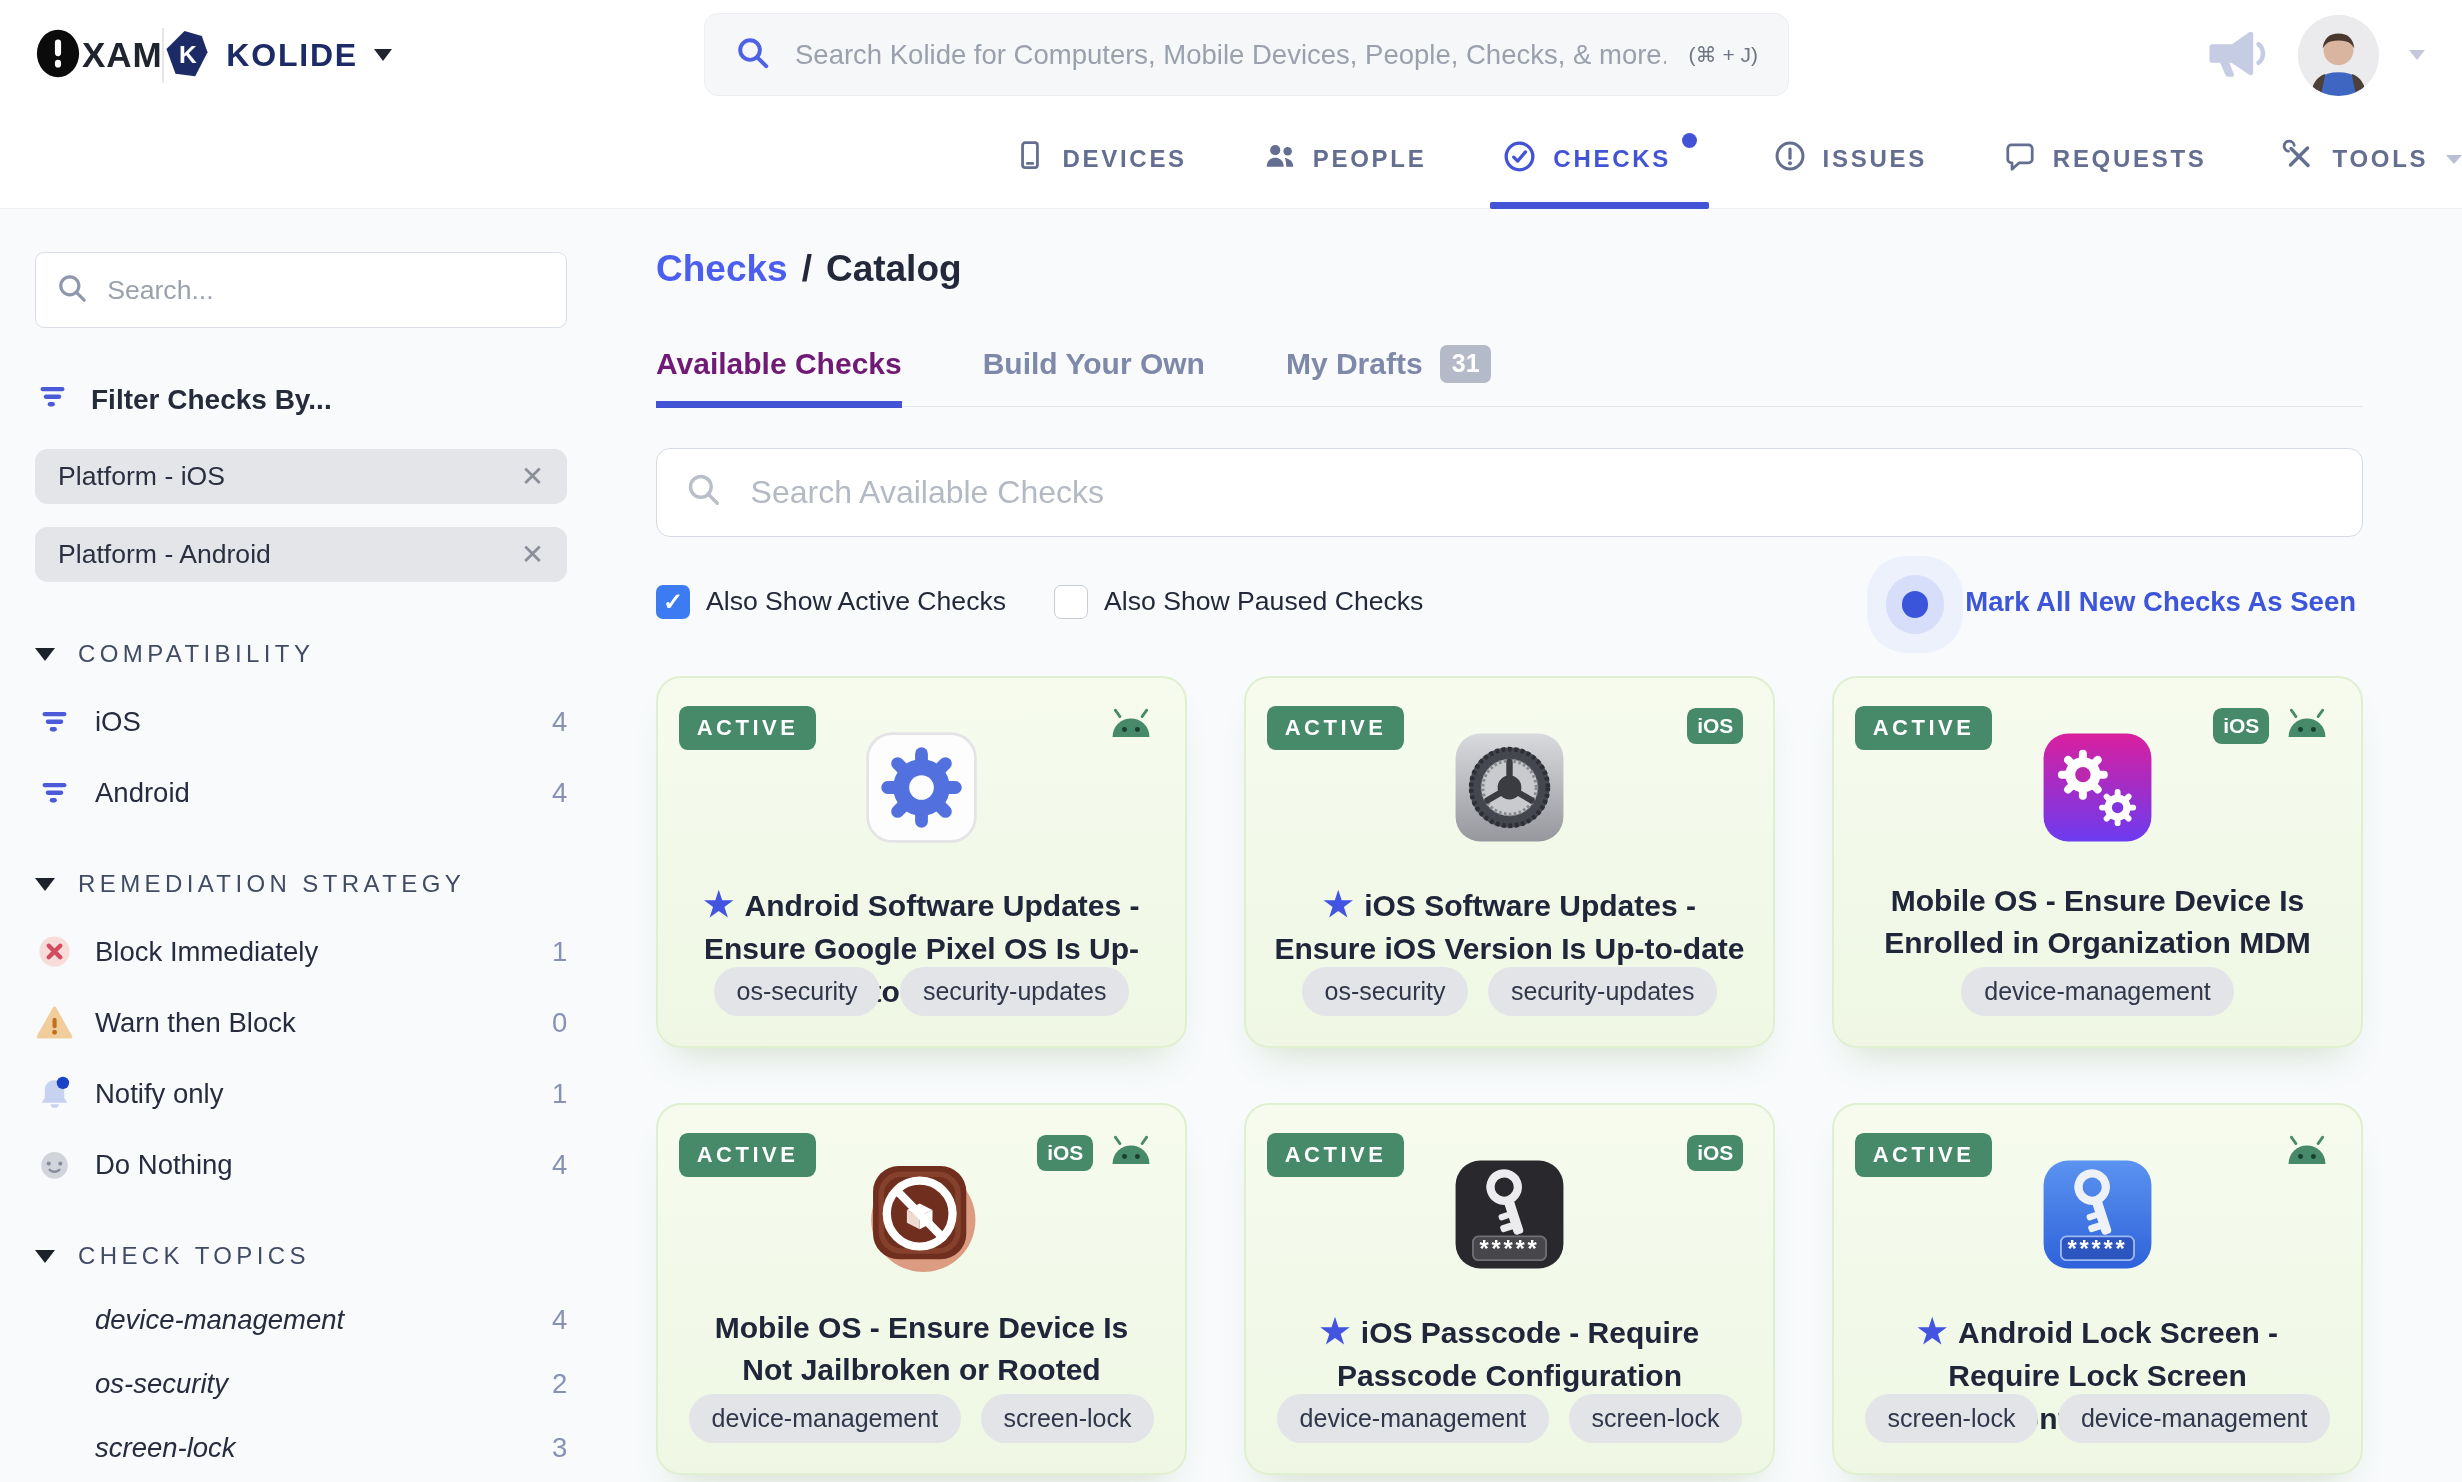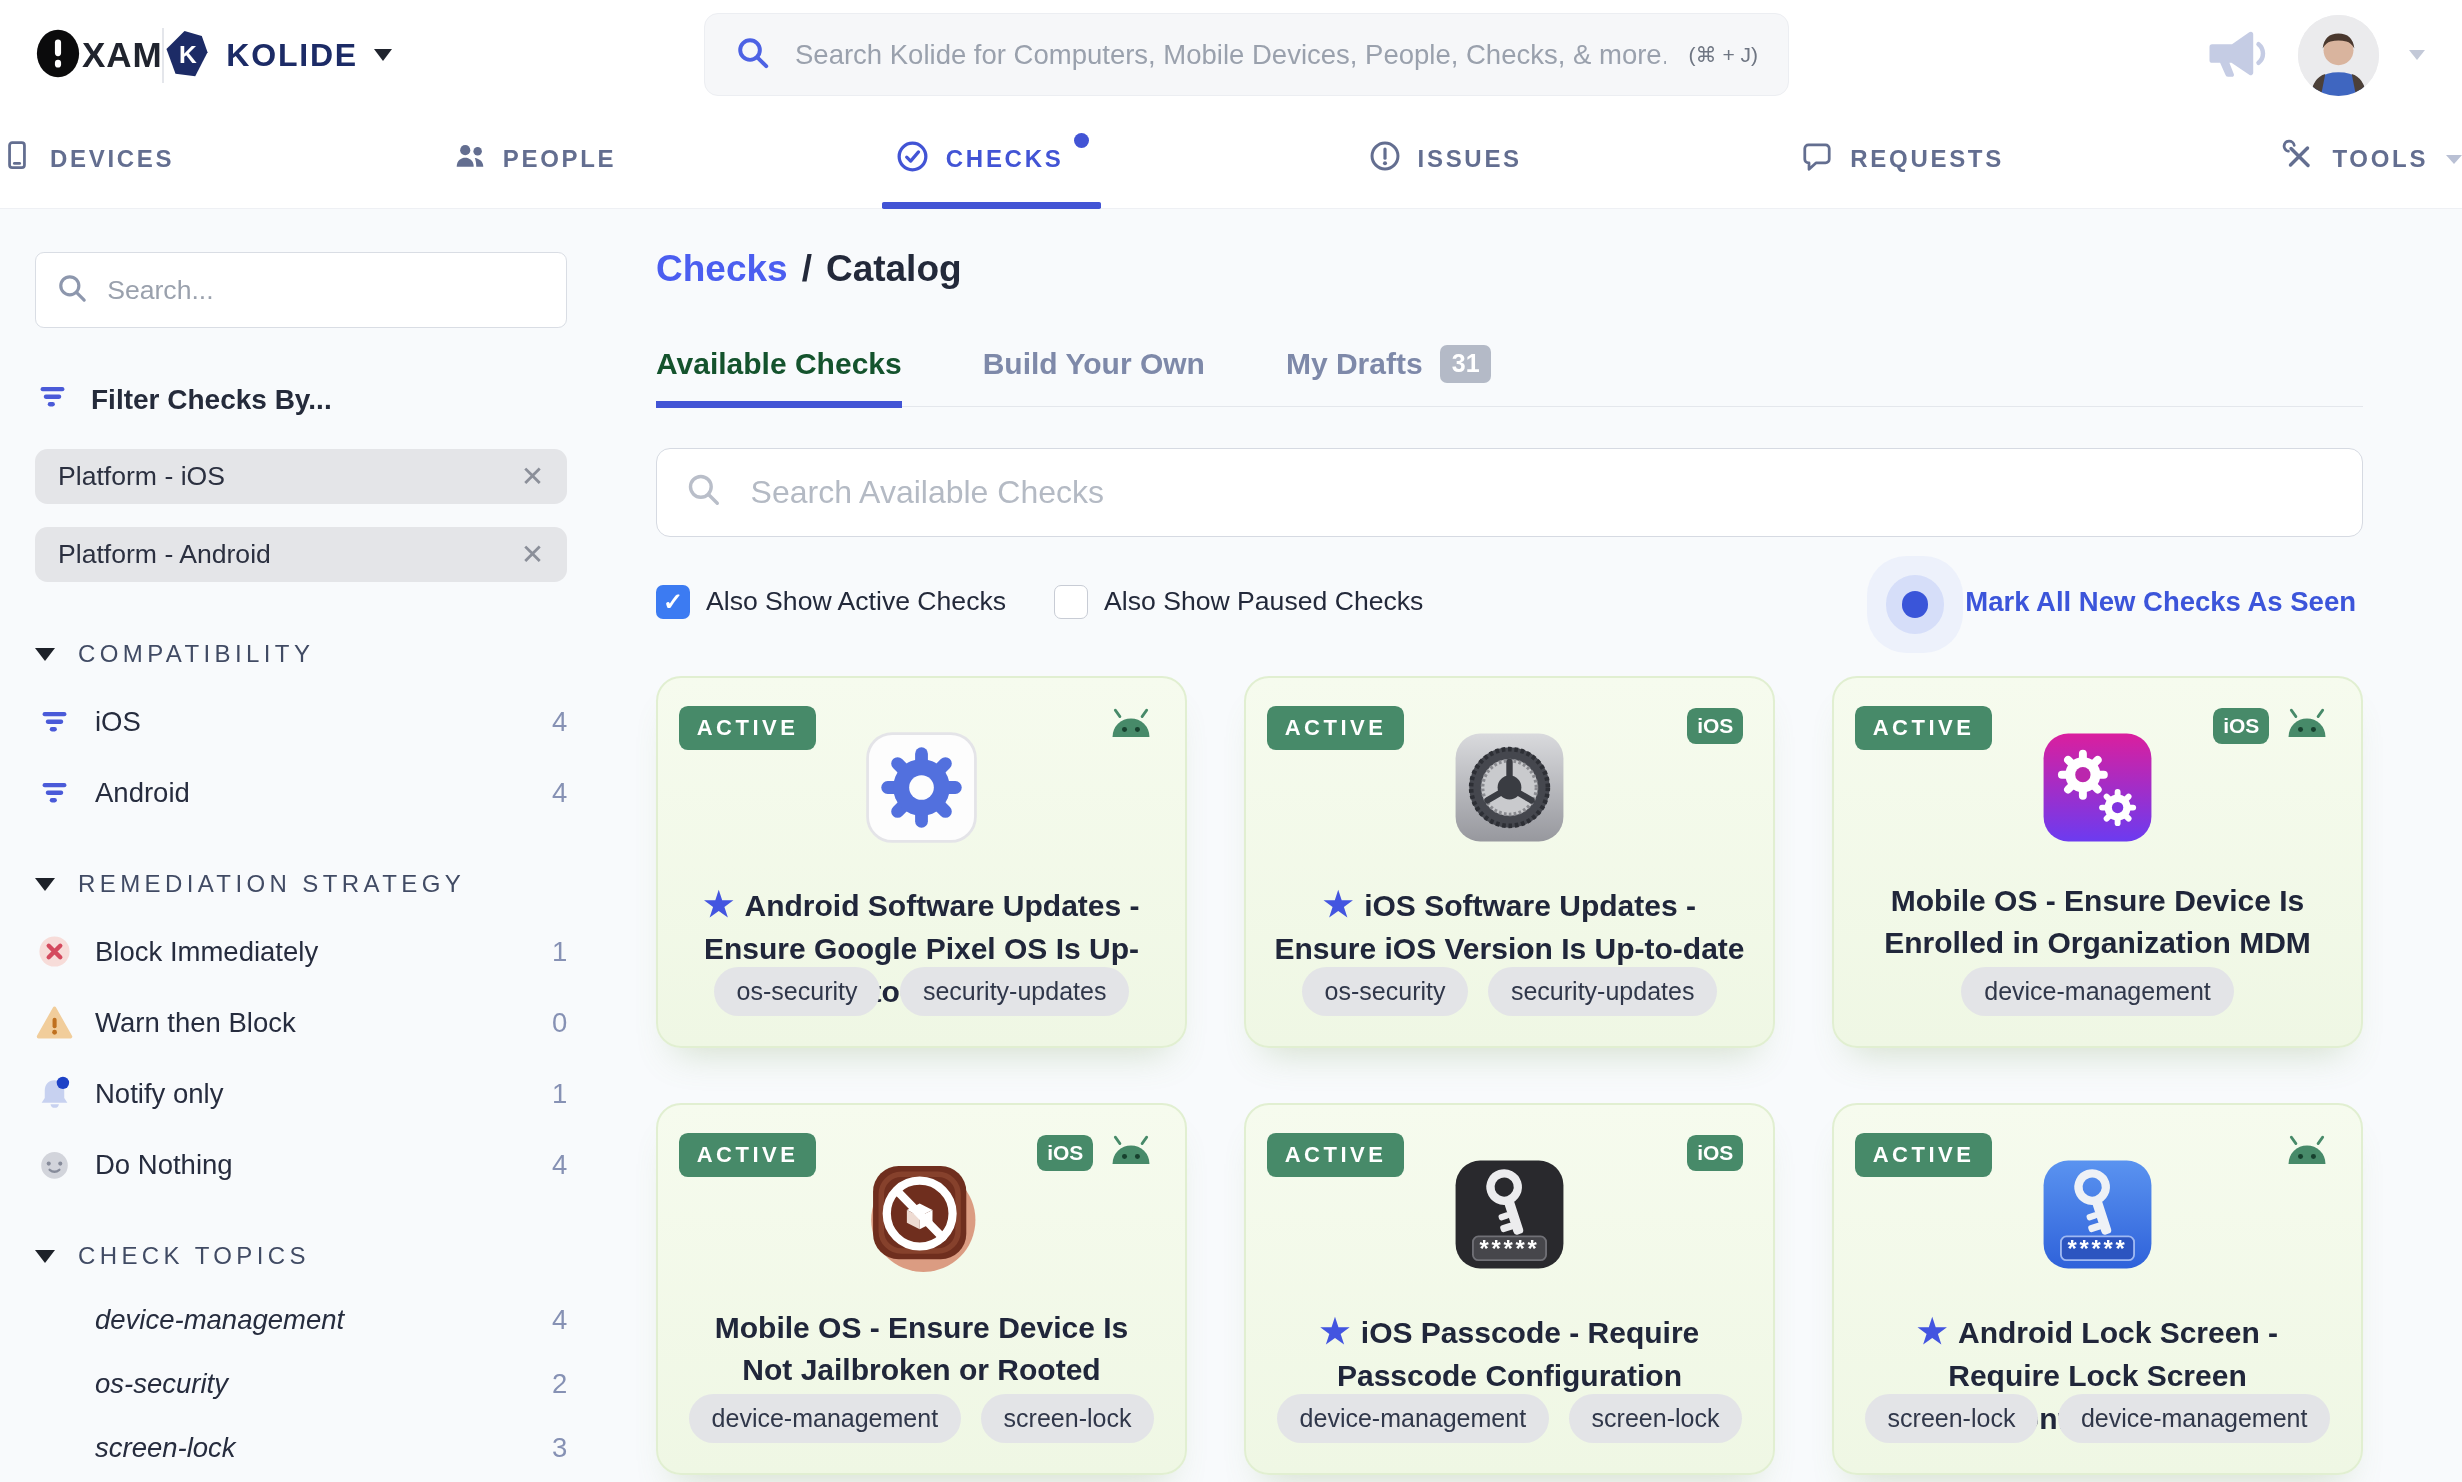--- a/index.html
+++ b/index.html
@@ -16,21 +16,21 @@
   .caret { width:0; height:0; border-left:9.7px solid transparent; border-right:9.7px solid transparent; border-top:12.4px solid #20242e; }
   .global-search { position:absolute; left:704px; top:13.3px; width:1085px; height:83px; background:#f6f7f9;
     border:0.9px solid #eceef2; border-radius:14px; display:flex; align-items:center; padding:0 30px; gap:23px; }
   .gs-placeholder { color:#9aa1ad; font-size:27.5px; flex:1; white-space:nowrap; overflow:hidden; }
   .gs-shortcut { color:#6f7683; font-size:21px; white-space:nowrap; }
   .header-right { position:absolute; right:37px; top:0; height:110px; display:flex; align-items:center; gap:30px; }
   .avatar { width:81px; height:81px; border-radius:50%; overflow:hidden; background:#ebebed; }
   .caret-light { border-top-color:#c3c9d8; border-left-width:8.9px; border-right-width:8.9px; border-top-width:10.6px; }
 
   
-  .navbar { height:99px; background:#fff; border-bottom:0.9px solid #eef0f4; display:flex; justify-content:space-between; gap:76px; }
+  .navbar { height:99px; background:#fff; border-bottom:0.9px solid #eef0f4; display:flex; justify-content:flex-end; gap:76px; }
   .nav-item { display:flex; align-items:center; gap:16px; color:#636e90; font-weight:bold; font-size:24px;
     letter-spacing:2.7px; position:relative; cursor:pointer; height:100%; }
   .nav-item svg { flex:0 0 auto; }
   .nav-item.active { color:#4254d5; }
   .nav-item.active::after { content:""; position:absolute; left:-12.4px; right:-12.4px; bottom:-0.9px; height:7px; background:#4254d5; border-radius:1.8px; }
   .nav-dot { width:15px; height:15px; border-radius:50%; background:#4254d5; align-self:flex-start; margin-top:23px; margin-left:-5.3px; }
   .nav-caret { width:0; height:0; border-left:8px solid transparent; border-right:8px solid transparent; border-top:9.7px solid #b9c0d4; margin-left:1.8px; }
 
   
   .content { display:flex; height:1274px; background:#f8fafc; }
@@ -53,21 +53,21 @@
   .side-item.no-icon { padding-left:60px; }
   .side-item.italic .label { font-style:italic; }
   .side-item .count { margin-left:auto; color:#8691b4; }
 
   
   .breadcrumb { font-size:37px; font-weight:bold; display:flex; gap:14px; }
   .breadcrumb .parent { color:#4b5ef0; cursor:pointer; }
   .breadcrumb .sep, .breadcrumb .current { color:#23293a; }
   .tabs { display:flex; gap:81px; margin-top:55px; border-bottom:1.8px solid #e4e7ec; }
   .tab { font-size:30px; font-weight:bold; color:#7e89a9; padding-bottom:23px; position:relative; display:flex; align-items:center; gap:17.7px; cursor:pointer; }
-  .tab.active { color:#14532d; }
+  .tab.active { color:#701a75; }
   .tab.active::after { content:""; position:absolute; left:0; right:0; bottom:-1.8px; height:7px; background:#4254d5; }
   .tab-badge { background:#b4bac7; color:#fff; font-size:25px; border-radius:7px; padding:4.4px 11.5px; font-weight:bold; }
   .big-search { margin-top:41px; height:89px; background:#fff; border:1.8px solid #d6dae2; border-radius:14px;
     display:flex; align-items:center; gap:26.6px; padding:0 28px; }
   .bs-placeholder { color:#b4bac4; font-size:32px; }
   .filters-row { margin-top:48px; display:flex; align-items:center; gap:48px; }
   .filter-check { display:flex; align-items:center; gap:16px; font-size:26.6px; color:#23293a; cursor:pointer; }
   .cb { width:34px; height:34px; border-radius:7px; display:flex; align-items:center; justify-content:center; }
   .cb.checked { background:#3c7bf2; color:#fff; font-size:24px; font-weight:bold; }
   .cb.unchecked { background:#fff; border:1.8px solid #c8ccd5; }

